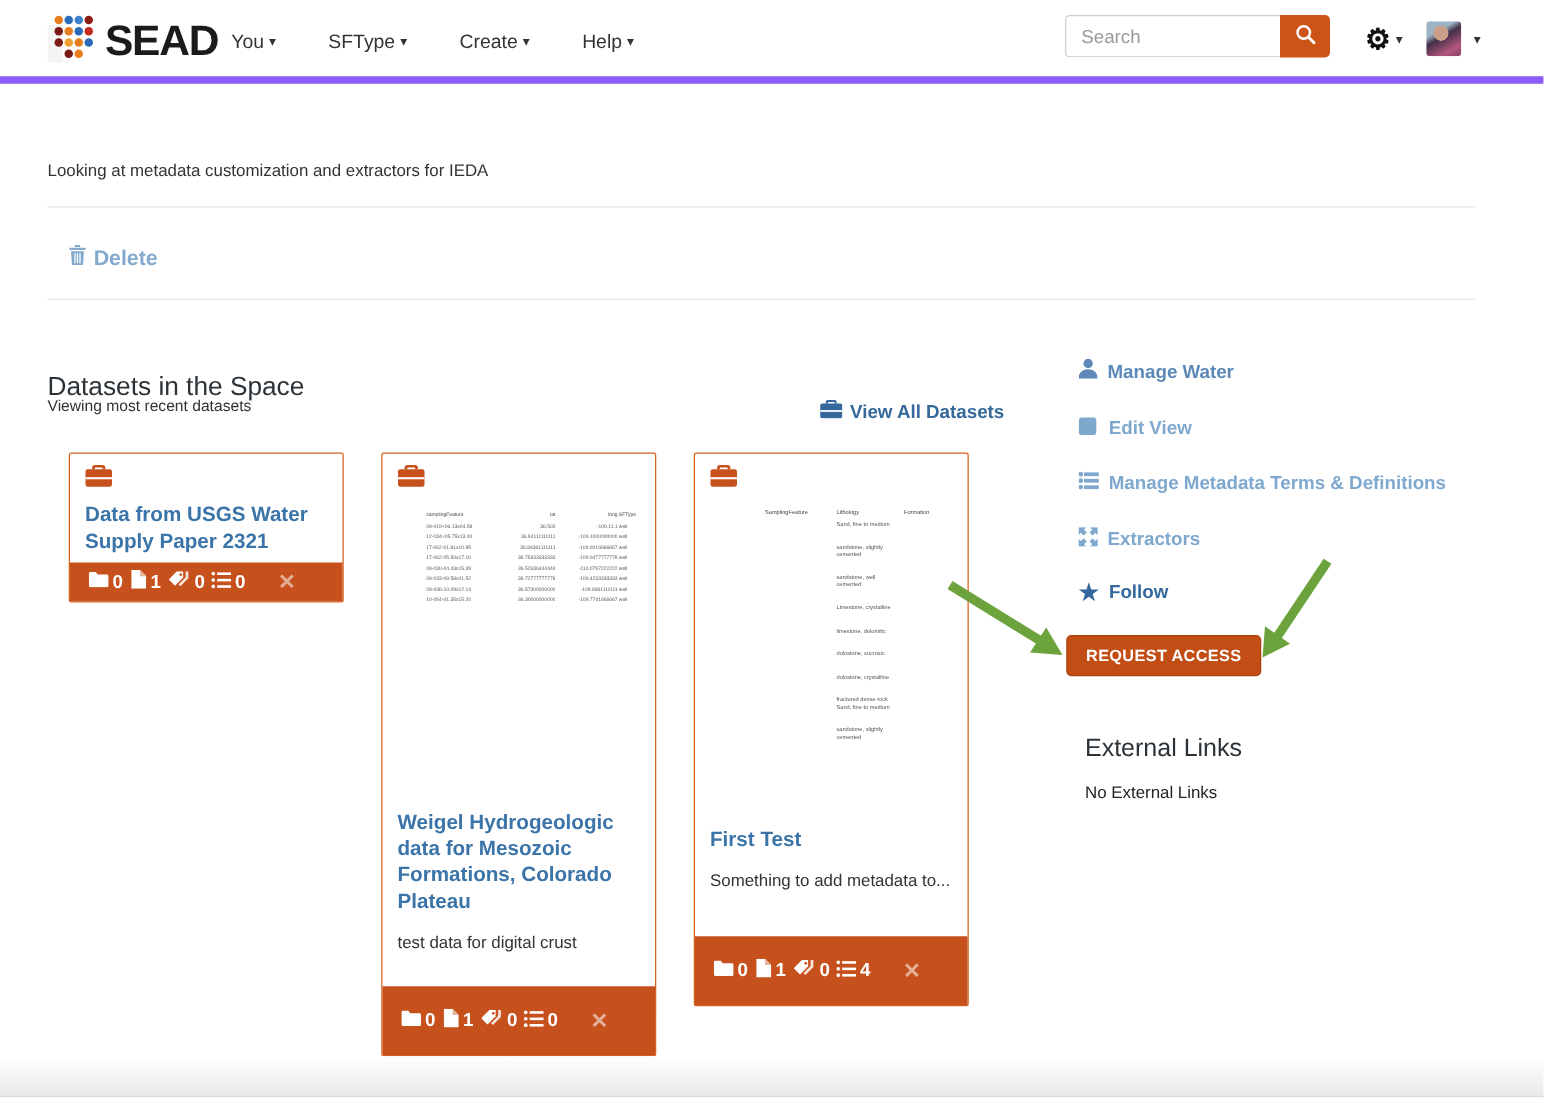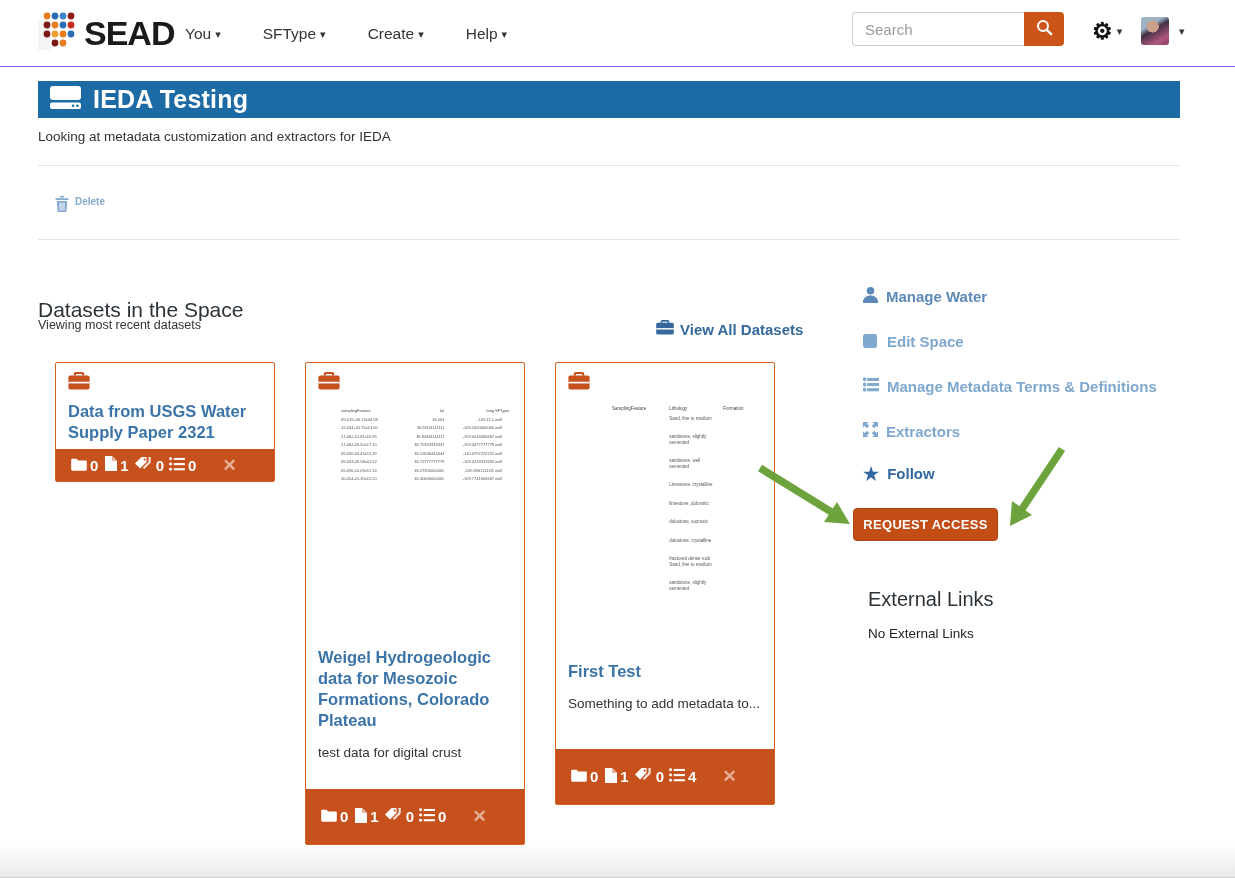--- a/index.html
+++ b/index.html
@@ -2,21 +2,21 @@
 <html><head>
 <meta charset="utf-8">
 <style>
   * { margin:0; padding:0; box-sizing:border-box; }
   html,body { background:#fff; }
   body { font-family:"Liberation Sans", sans-serif; color:#333; }
   .page { position:relative; width:1235px; height:878px; overflow:hidden; background:#fff; margin:0 auto; }
   .abs { position:absolute; }
 
   
-  .navbar { left:0; top:0; width:1235px; height:67px; background:#fff; border-bottom:1px solid #8b5cf6; }
+  .navbar { left:0; top:0; width:1235px; height:67px; background:#fff; border-bottom:6px solid #8b5cf6; }
   .brand { left:38px; top:10px; display:flex; align-items:center; gap:8px; cursor:pointer; }
   .brand-text { font-size:34px; font-weight:700; color:#1b1b1b; letter-spacing:-1px; }
   .nav-items { left:185px; top:0; height:67px; display:flex; align-items:center; gap:42px; }
   .nav-item { font-size:15.5px; color:#333; cursor:pointer; white-space:nowrap; }
   .caret { font-size:11px; color:#333; margin-left:4px; vertical-align:1px; }
   .search-wrap { left:852px; top:12px; display:flex; }
   .search-input { width:172px; height:34px; border:1px solid #ccc; border-right:none; border-radius:4px 0 0 4px; padding:12px 12px; font-size:15px; color:#333; outline:none; font-family:"Liberation Sans",sans-serif; }
   .search-input::placeholder { color:#999; }
   .search-btn { width:40px; height:34px; border:none; border-radius:0 4px 4px 0; background:#cd5418; display:flex; align-items:center; justify-content:center; cursor:pointer; }
   .gear-group { left:1092px; top:20px; display:flex; align-items:center; cursor:pointer; }
@@ -24,21 +24,21 @@
   .avatar-group { left:1141px; top:17px; display:flex; align-items:center; gap:6px; cursor:pointer; }
   .avatar { width:28px; height:28px; border-radius:3px; background:
       radial-gradient(circle at 42% 34%, #caa08a 0 24%, rgba(0,0,0,0) 25%),
       linear-gradient(150deg,#9db3c4 0 30%, #433048 45%, #b0567c 78%, #8d3f63 100%); }
 
   
   .space-header { left:38px; top:81px; width:1142px; height:37px; background:#1c6ba5; display:flex; align-items:center; padding-left:12px; gap:12px; }
   .space-title { color:#fff; font-size:25px; font-weight:600; letter-spacing:0.2px; }
   .space-subtitle { left:38px; top:129px; font-size:13.5px; color:#333; }
   .divider { left:38px; width:1142px; height:0; border-top:1px solid #e5e5e5; }
-  .delete-link { left:55px; top:196px; display:flex; align-items:flex-start; gap:6px; color:#84a9ce; font-size:10px; font-weight:600; cursor:pointer; }
+  .delete-link { left:55px; top:196px; display:flex; align-items:center; gap:6px; color:#84a9ce; font-size:17px; font-weight:600; cursor:pointer; }
 
   
   .section-heading { font-size:21px; color:#2c3338; font-weight:400; }
   .sub-note { font-size:12.5px; color:#333; }
   .view-all { left:656px; top:320px; display:flex; align-items:center; gap:6px; color:#35699c; font-size:15px; font-weight:600; cursor:pointer; }
 
   .card { position:absolute; width:220px; background:#fff; border:1px solid #d8601f; border-radius:2px; display:flex; flex-direction:column; }
   .card-body { padding:9px 12px 6px 12px; display:flex; flex-direction:column; flex:1 1 auto; }
   .card-title { color:#3b74a8; font-size:16.5px; line-height:1.28; font-weight:600; text-decoration:none; cursor:pointer; margin-top:7px; }
   .card-desc { font-size:13.5px; color:#333; margin-top:12px; line-height:1.5; }
@@ -65,21 +65,21 @@
   .prev-b .cell:nth-child(3){ width:42px; }
   .prev-b .prev-head { margin-bottom:4px; }
   .prev-b .prev-head .cell { color:#444; }
 
   
   .side-link { position:absolute; left:863px; display:flex; align-items:center; gap:8px; font-size:15px; font-weight:600; cursor:pointer; white-space:nowrap; }
   .lk-mid { color:#5c89b8; } .lk-mid svg { fill:#5c89b8; }
   .lk-light { color:#7fa8cf; } .lk-light svg { fill:#7fa8cf; stroke:#7fa8cf; }
   .lk-dark { color:#33689e; }
   .star-glyph { font-size:18px; line-height:16px; color:#33689e; }
-  .request-btn { left:853px; top:508px; width:145px; height:33px; background:#c24e16; border:1px solid #aa430f; border-radius:4px; color:#fff; font-size:13px; font-weight:700; letter-spacing:0.3px; font-family:"Liberation Sans",sans-serif; cursor:pointer; }
+  .request-btn { left:853px; top:508px; width:156px; height:33px; background:#c24e16; border:1px solid #aa430f; border-radius:4px; color:#fff; font-size:13px; font-weight:700; letter-spacing:0.3px; font-family:"Liberation Sans",sans-serif; cursor:pointer; }
   .ext-heading { left:868px; top:588px; font-size:20px; color:#2c3338; font-weight:400; }
   .ext-empty { left:868px; top:626px; font-size:13.5px; color:#222; }
 
   .arrows-overlay { left:740px; top:430px; pointer-events:none; }
 
   .page-footer { left:0; top:845px; width:1235px; height:33px; background:linear-gradient(#ffffff, #e9e9e9); border-bottom:1px solid #cfcfcf; }
 </style>
 </head>
 <body>
 
@@ -128,31 +128,20 @@
     <div class="abs gear-group">
       <span class="gear-glyph">⚙</span>
       <span class="caret">▾</span>
     </div>
     <div class="abs avatar-group">
       <span class="avatar"></span>
       <span class="caret">▾</span>
     </div>
   </div>
 
-  <div class="abs space-header">
-    <span>
-      <svg width="31" height="23" viewBox="0 0 31 23">
-        <rect x="0" y="0" width="31" height="14" rx="3" fill="#fff"></rect>
-        <rect x="0" y="16.5" width="31" height="6.5" rx="2" fill="#fff"></rect>
-        <circle cx="23" cy="19.7" r="1.3" fill="#1c6ba5"></circle>
-          <circle cx="27.5" cy="19.7" r="1.3" fill="#1c6ba5"></circle>
-      </svg>
-    </span>
-    <span class="space-title">IEDA Testing</span>
-  </div>
   <div class="abs space-subtitle">Looking at metadata customization and extractors for IEDA</div>
 
   <div class="abs divider" style="top:165px;"></div>
 
   <div class="abs delete-link">
     <span>
       <svg width="14" height="16" viewBox="0 0 14 16" fill="#84a9ce">
         <rect x="4.8" y="0" width="4.4" height="1.6" rx="0.5"></rect>
         <rect x="0.5" y="2.2" width="13" height="1.8" rx="0.6"></rect>
         <path d="M1.8 5h10.4l-.7 10.3c0 .4-.4.7-.8.7H3.3c-.4 0-.8-.3-.8-.7L1.8 5z"></path>
@@ -443,21 +432,21 @@
     <span>Manage Water</span>
   </div>
 
   <div class="side-link lk-light" style="top:332px;">
     <span>
       <svg width="16" height="16" viewBox="0 0 16 16" fill="none">
         <rect x="0.8" y="2.8" width="12.4" height="12.4" rx="1.6" stroke-width="1.7"></rect>
         <path d="M5.2 10.8l.9-2.9L12 2l2 2-5.9 5.9-2.9.9z" stroke="none" style="fill:inherit"></path>
       </svg>
     </span>
-    <span>Edit Space</span>
+    <span>Edit View</span>
   </div>
 
   <div class="side-link lk-light" style="top:377px;">
     <span>
       <svg width="16" height="15" viewBox="0 0 17 15" stroke="none">
           <circle cx="1.6" cy="2" r="1.6"></circle>
           <rect x="5" y="1" width="12" height="2.2"></rect>
           <circle cx="1.6" cy="7.5" r="1.6"></circle>
           <rect x="5" y="6.5" width="12" height="2.2"></rect>
           <circle cx="1.6" cy="13" r="1.6"></circle>

